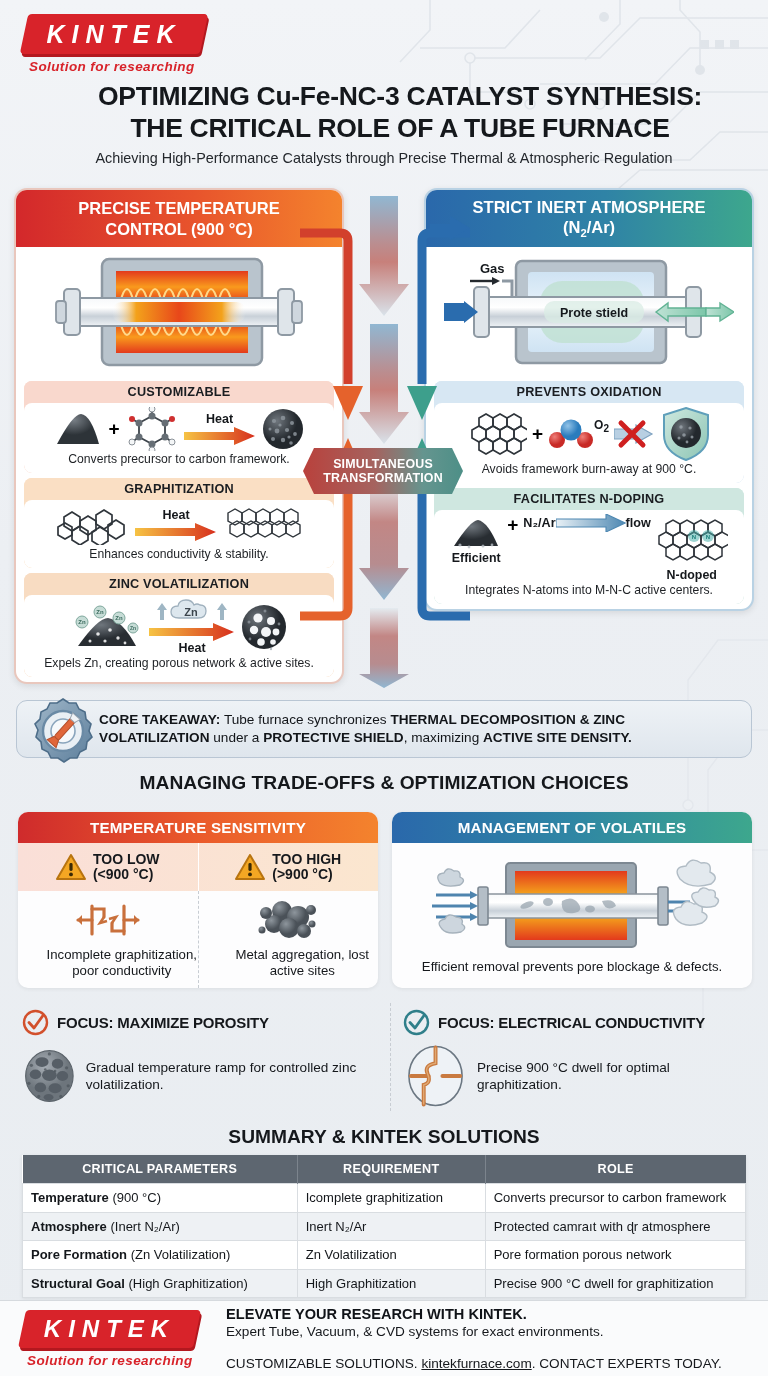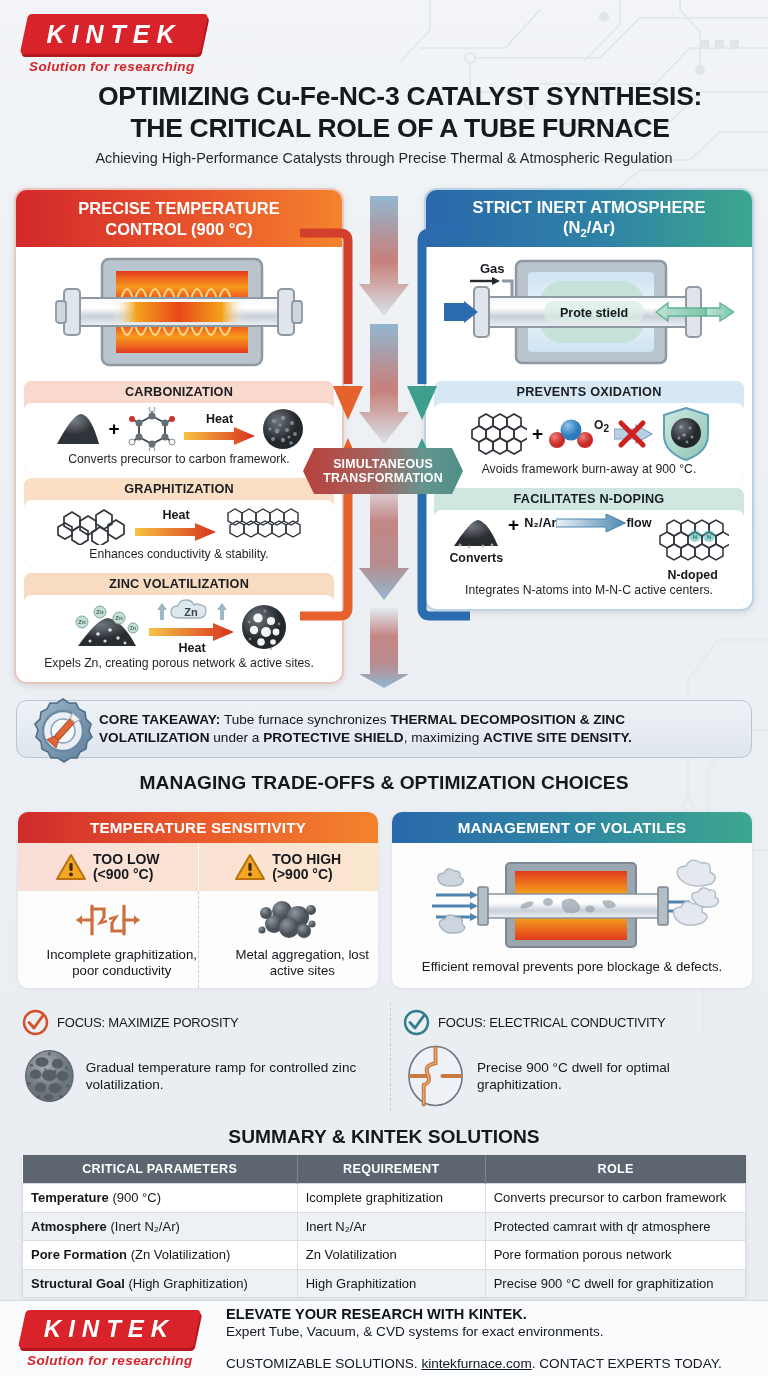--- a/index.html
+++ b/index.html
@@ -134,21 +134,21 @@
   .vbody { height:145px; display:flex; flex-direction:column; align-items:center; justify-content:center;}
 
   
   .focus {
     position:absolute; top:1003px; width:374px; height:108px;
     padding:6px 10px 0 12px;
   }
   .focus.l { left:10px; }
   .focus.r { left:390px; border-left:1px dashed #c8cdd3; }
   .focus-head { display:flex; align-items:center; gap:8px; }
-  .focus-title { font-weight:normal; font-size:13px; color:#15181c; letter-spacing:-.2px;}
+  .focus-title { font-weight:bold; font-size:15px; color:#15181c; letter-spacing:-.2px;}
   .focus-body { display:flex; align-items:center; gap:11px; margin-top:7px; padding-left:2px;}
   .focus-cap { font-size:13.6px; color:#15181c; line-height:1.26; }
 
   
   .sum-title { position:absolute; top:1126px; left:0; width:768px; text-align:center;
     font-size:19.2px; font-weight:bold; color:#15181c;}
   table { position:absolute; top:1155px; left:22px; width:724px; border-collapse:collapse;
     font-size:13px; background:#fff; box-shadow:0 1px 4px rgba(0,0,0,.08);}
   thead th { background:#5d6670; color:#fff; font-weight:bold; font-size:12.6px;
     padding:7px 4px; text-align:center; letter-spacing:.3px; border-right:1px solid #7c848d;}
@@ -267,21 +267,21 @@
         <rect x="14" y="45" width="222" height="28" rx="6" fill="url(#tubem)" stroke="#8e99a3" stroke-width="2"></rect>
         <rect x="58" y="49" width="134" height="20" rx="9" fill="url(#core)"></rect>
         <rect x="10" y="36" width="16" height="46" rx="4" fill="#dfe5ea" stroke="#8e99a3" stroke-width="2"></rect>
         <rect x="224" y="36" width="16" height="46" rx="4" fill="#dfe5ea" stroke="#8e99a3" stroke-width="2"></rect>
         <rect x="2" y="48" width="10" height="22" rx="3" fill="#cfd7de" stroke="#8e99a3" stroke-width="1.8"></rect>
         <rect x="238" y="48" width="10" height="22" rx="3" fill="#cfd7de" stroke="#8e99a3" stroke-width="1.8"></rect>
       </svg>
     </div>
 
     <div class="step l1">
-      <div class="step-title">CARBONIZATION</div>
+      <div class="step-title">CUSTOMIZABLE</div>
       <div class="step-body">
         <div class="rowicons">
           <svg width="50" height="38" viewBox="0 0 50 38">
             <defs>
                 <radialGradient id="pw" cx=".4" cy=".2">
                   <stop offset="0" stop-color="#787f86"></stop>
                   <stop offset="1" stop-color="#2d3338"></stop>
                 </radialGradient>
               </defs>
             <path d="M4 34 Q20 4 28 4 Q38 5 46 34 Z" fill="url(#pw)"></path>
@@ -616,21 +616,21 @@
                   </radialGradient>
                 </defs>
               <path d="M4 32 Q21 6 28 6 Q38 8 48 32 Z" fill="url(#pw3)"></path>
               <g fill="#b6bcc2" opacity=".8">
                 <circle cx="10" cy="31" r="1.6"></circle>
                   <circle cx="19" cy="33" r="1.4"></circle>
                   <circle cx="33" cy="32" r="1.5"></circle>
                   <circle cx="42" cy="31" r="1.4"></circle>
               </g>
             </svg>
-            <div style="font-size:12.4px;font-weight:bold;color:#15181c;margin-top:1px;">Converts</div>
+            <div style="font-size:12.4px;font-weight:bold;color:#15181c;margin-top:1px;">Efficient</div>
           </div>
           <span style="font-size:19px;font-weight:bold;">+</span>
           <div style="display:flex;flex-direction:row;align-items:center;">
             <div style="font-size:12.6px;font-weight:bold;color:#15181c;">N₂/Ar</div>
             <svg width="70" height="18" viewBox="0 0 70 18">
               <defs>
                   <linearGradient id="gf" x1="0" x2="1">
                     <stop offset="0" stop-color="#e9f1f6"></stop>
                     <stop offset="1" stop-color="#4e88b2"></stop>
                   </linearGradient>

